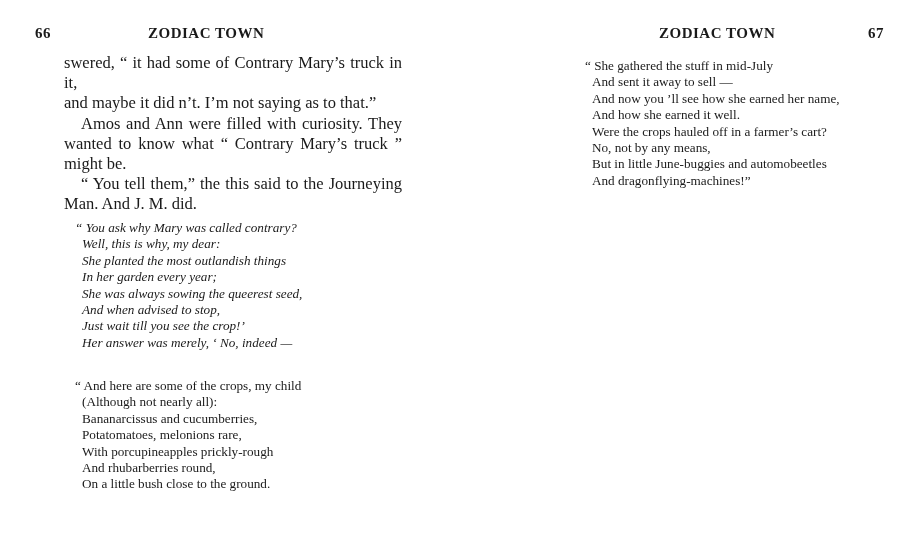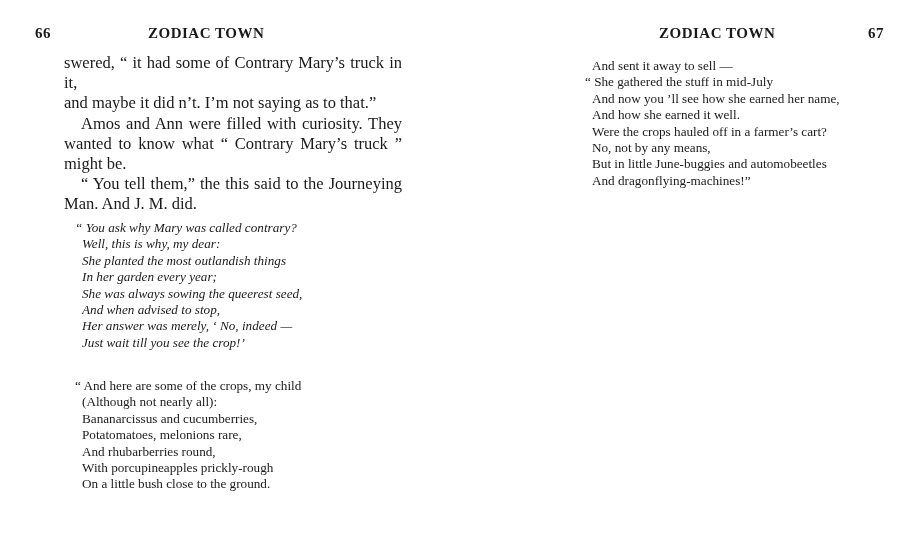--- a/index.html
+++ b/index.html
@@ -41,41 +41,41 @@
     <p><span>Man.   And J. M. did.</span></p>
   </div>
 
   <div class="verse v1">
     <div class="line">“ You ask why Mary was called contrary?</div>
     <div class="line cont">Well, this is why, my dear:</div>
     <div class="line cont">She planted the most outlandish things</div>
     <div class="line cont">In her garden every year;</div>
     <div class="line cont">She was always sowing the queerest seed,</div>
     <div class="line cont">And when advised to stop,</div>
+    <div class="line cont">Just wait till you see the crop!’</div>
     <div class="line cont">Her answer was merely, ‘ No, indeed —</div>
-    <div class="line cont">Just wait till you see the crop!’</div>
   </div>
 
   <div class="verse v2">
     <div class="line">“ And here are some of the crops, my child</div>
     <div class="line cont">(Although not nearly all):</div>
     <div class="line cont">Bananarcissus and cucumberries,</div>
     <div class="line cont">Potatomatoes, melonions rare,</div>
+    <div class="line cont">With porcupineapples prickly-rough</div>
     <div class="line cont">And rhubarberries round,</div>
-    <div class="line cont">With porcupineapples prickly-rough</div>
     <div class="line cont">On a little bush close to the ground.</div>
   </div>
 </div>
 
 <div class="page right"></div>
 <div class="header title-right">ZODIAC TOWN</div>
 <div class="header pnum-right">67</div>
 
 <div class="verse v3">
+  <div class="line">“ She gathered the stuff in mid-July</div>
   <div class="line cont">And sent it away to sell —</div>
-  <div class="line">“ She gathered the stuff in mid-July</div>
   <div class="line cont">And now you ’ll see how she earned her name,</div>
   <div class="line cont">And how she earned it well.</div>
   <div class="line cont">Were the crops hauled off in a farmer’s cart?</div>
   <div class="line cont">No, not by any means,</div>
   <div class="line cont">But in little June-buggies and automobeetles</div>
   <div class="line cont">And dragonflying-machines!”</div>
 </div>
 
 </body></html>

